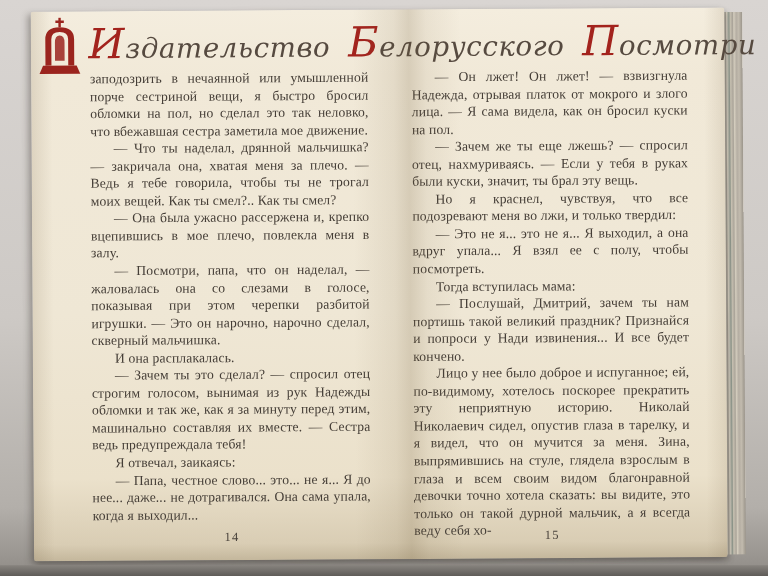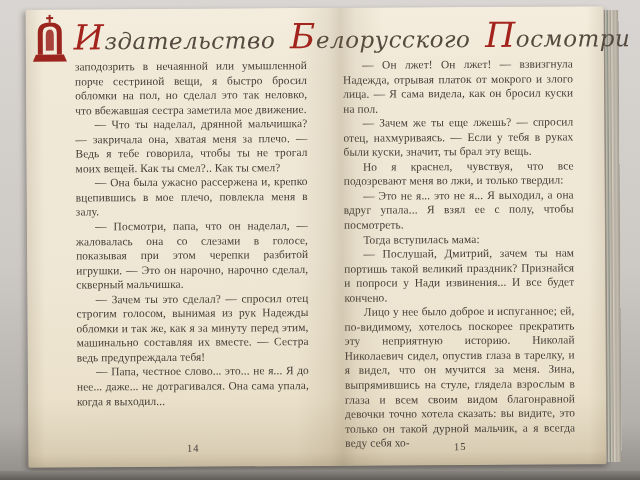--- a/index.html
+++ b/index.html
@@ -93,21 +93,23 @@
         <span class="script-word">Белорусского</span>
         <span class="script-word">Посмотри</span>
       </div>
     </div>
 
     <div class="text-col col-left">
         <p>заподозрить в нечаянной или умышленной порче сестриной вещи, я быстро бросил обломки на пол, но сделал это так неловко, что вбежавшая сестра заметила мое движение.</p>
         <p>— Что ты наделал, дрянной мальчишка? — закричала она, хватая меня за плечо. — Ведь я тебе говорила, чтобы ты не трогал моих вещей. Как ты смел?.. Как ты смел?</p>
         <p>— Она была ужасно рассержена и, крепко вцепившись в мое плечо, повлекла меня в залу.</p>
         <p>— Посмотри, папа, что он наделал, — жаловалась она со слезами в голосе, показывая при этом черепки разбитой игрушки. — Это он нарочно, нарочно сделал, скверный мальчишка.</p>
+        <p>И она расплакалась.</p>
         <p>— Зачем ты это сделал? — спросил отец строгим голосом, вынимая из рук Надежды обломки и так же, как я за минуту перед этим, машинально составляя их вместе. — Сестра ведь предупреждала тебя!</p>
+        <p>Я отвечал, заикаясь:</p>
         <p>— Папа, честное слово... это... не я... Я до нее... даже... не дотрагивался. Она сама упала, когда я выходил...</p>
       </div>
 
     <div class="text-col col-right">
         <p>— Он лжет! Он лжет! — взвизгнула Надежда, отрывая платок от мокрого и злого лица. — Я сама видела, как он бросил куски на пол.</p>
         <p>— Зачем же ты еще лжешь? — спросил отец, нахмуриваясь. — Если у тебя в руках были куски, значит, ты брал эту вещь.</p>
         <p>Но я краснел, чувствуя, что все подозревают меня во лжи, и только твердил:</p>
         <p>— Это не я... это не я... Я выходил, а она вдруг упала... Я взял ее с полу, чтобы посмотреть.</p>
         <p>Тогда вступилась мама:</p>
         <p>— Послушай, Дмитрий, зачем ты нам портишь такой великий праздник? Признайся и попроси у Нади извинения... И все будет кончено.</p>

